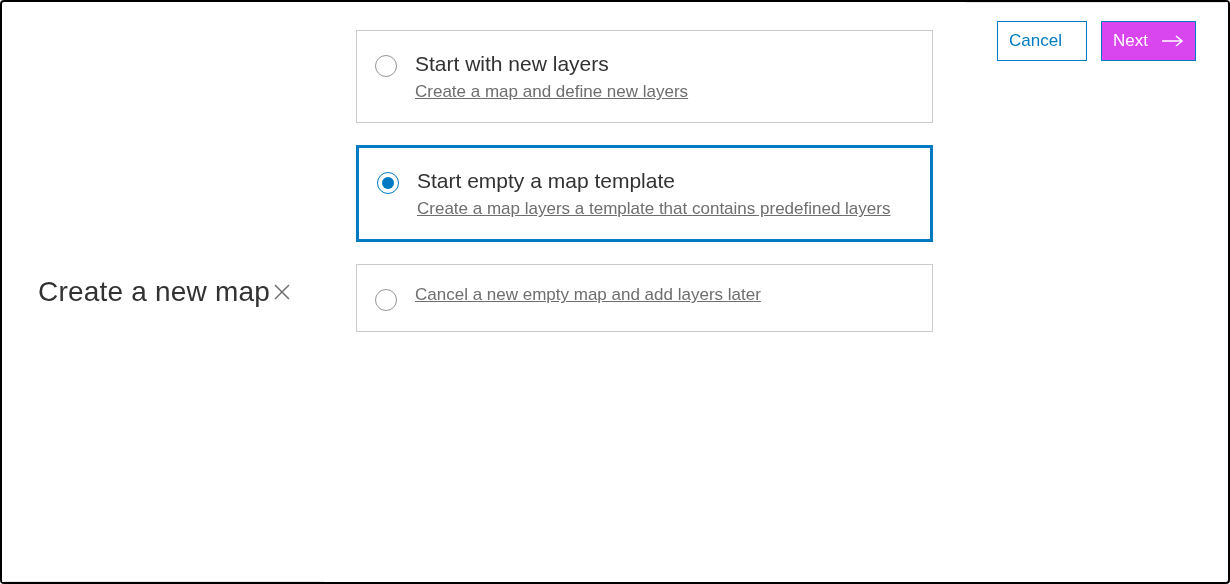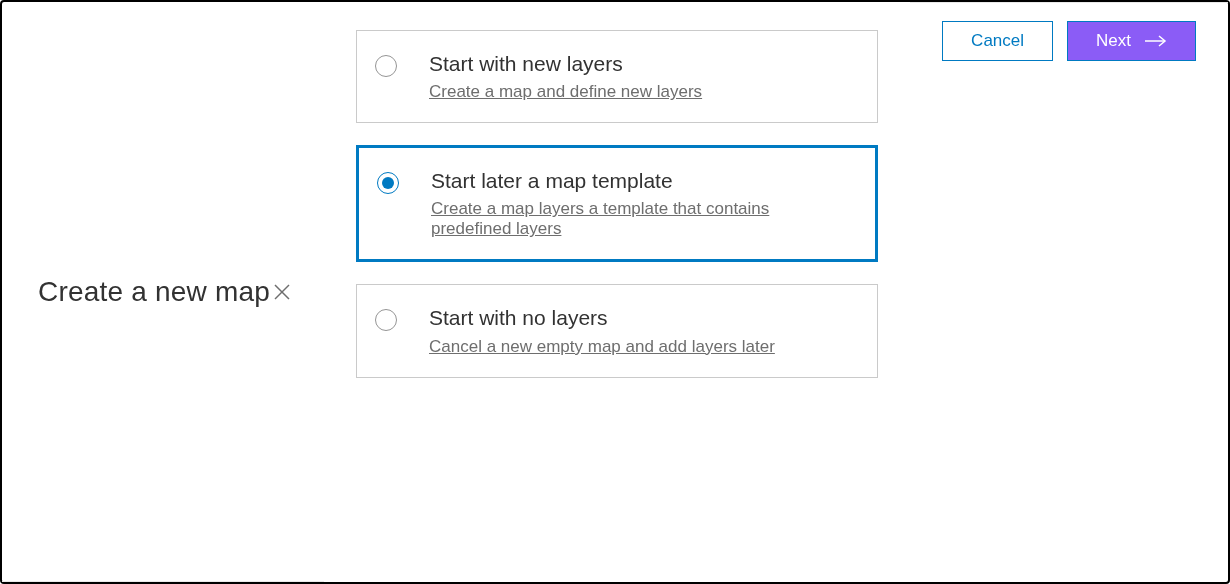--- a/index.html
+++ b/index.html
@@ -48,21 +48,21 @@
     padding: 28px 32px 10px 32px;
     flex: 1;
   }
 
   .option {
     border: 1px solid #cacaca;
     background: #ffffff;
     padding: 20px 24px 20px 18px;
     display: flex;
     align-items: flex-start;
-    gap: 32px;
+    gap: 18px;
     margin-bottom: 22px;
     cursor: pointer;
   }
   .option.selected {
     border: 3px solid #007ac2;
   }
 
   .radio {
     width: 22px;
     height: 22px;
@@ -106,36 +106,35 @@
     border-top: 1px solid #e9e9e9;
     padding: 18px 32px 22px 32px;
     display: flex;
     justify-content: flex-end;
     gap: 14px;
   }
 
   .btn {
     height: 40px;
     min-width: 90px;
-    padding: 0 28px;
+    padding: 0 11px;
     font-size: 17px;
     display: inline-flex;
     align-items: center;
-    justify-content: center;
     cursor: pointer;
     border: 1px solid transparent;
     gap: 14px;
   }
   .btn-secondary {
     background: #ffffff;
     color: #007ac2;
     border-color: #007ac2;
   }
   .btn-primary {
-    background: #8b5cf6;
+    background: #d946ef;
     color: #ffffff;
     border-color: #007ac2;
   }
   .arrow {
     display: inline-flex;
     align-items: center;
   }
 </style>
 </head>
 <body>
@@ -158,29 +157,28 @@
       <span class="radio"></span>
       <div class="opt-text">
         <div class="opt-title">Start with new layers</div>
         <div class="opt-desc">Create a map and define new layers</div>
       </div>
     </div>
 
     <div class="option selected">
       <span class="radio"></span>
       <div class="opt-text">
-        <div class="opt-title">Start later a map template</div>
+        <div class="opt-title">Start empty a map template</div>
         <div class="opt-desc">Create a map layers a template that contains predefined layers</div>
       </div>
     </div>
 
     <div class="option">
       <span class="radio"></span>
       <div class="opt-text">
-        <div class="opt-title">Start with no layers</div>
         <div class="opt-desc">Cancel a new empty map and add layers later</div>
       </div>
     </div>
 
   </div>
 
   <div class="footer">
     <button class="btn btn-secondary">
       <span>Cancel</span>
     </button>

